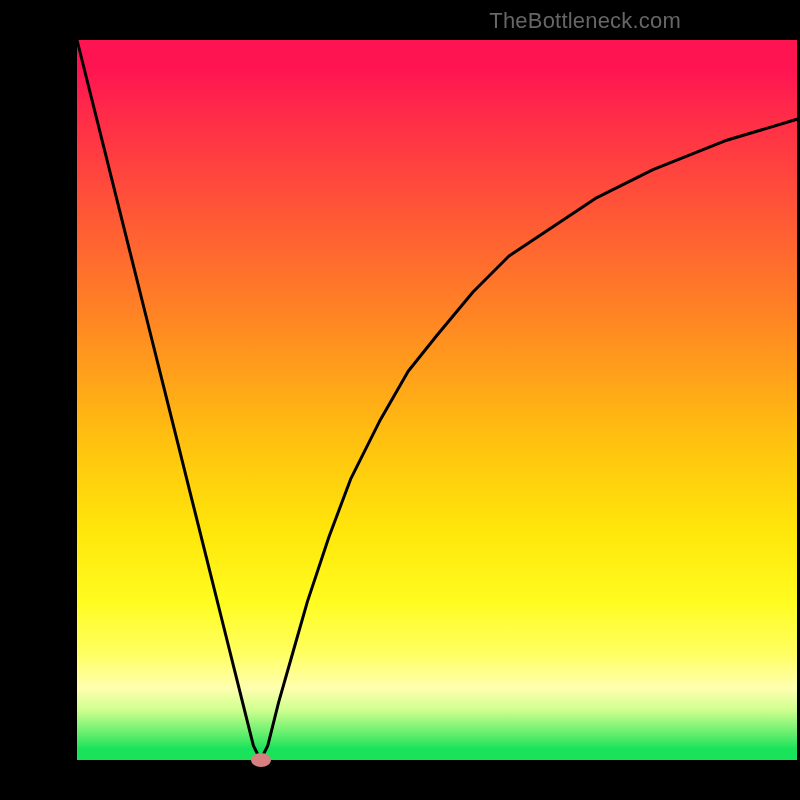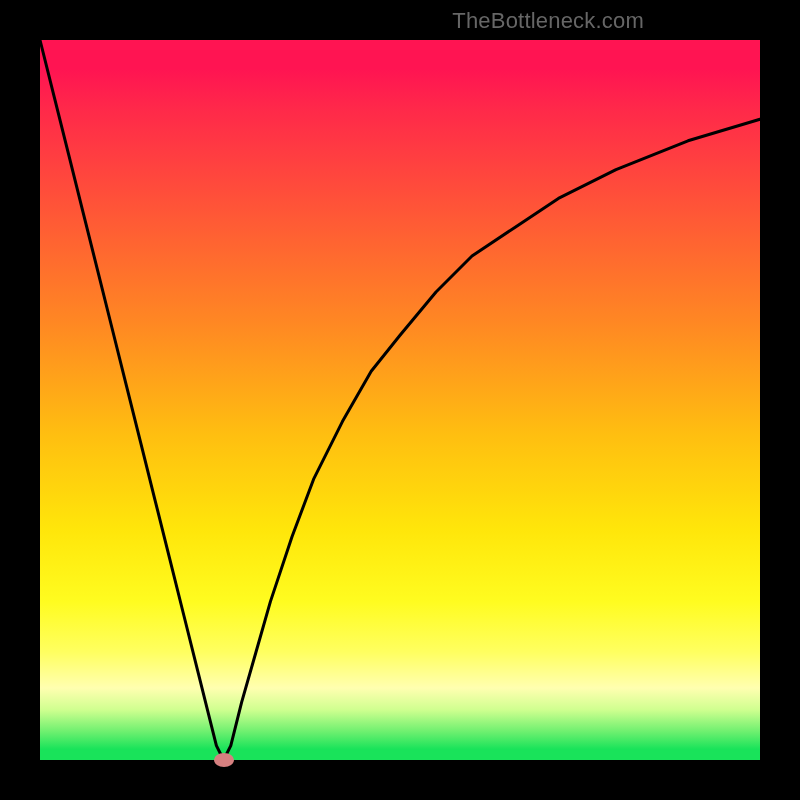--- a/index.html
+++ b/index.html
@@ -8,20 +8,21 @@
     width: 800px;
     height: 800px;
     background: #000;
     overflow: hidden;
   }
   .frame {
     position: relative;
     width: 656px;
     height: 800px;
     background: #000;
+    margin-left: 37px;
   }
   .plot-area {
     position: absolute;
     left: 40px;
     top: 40px;
     width: 720px;
     height: 720px;
     background: linear-gradient(to bottom,
       #ff1452 0%,
       #ff1452 4%,

